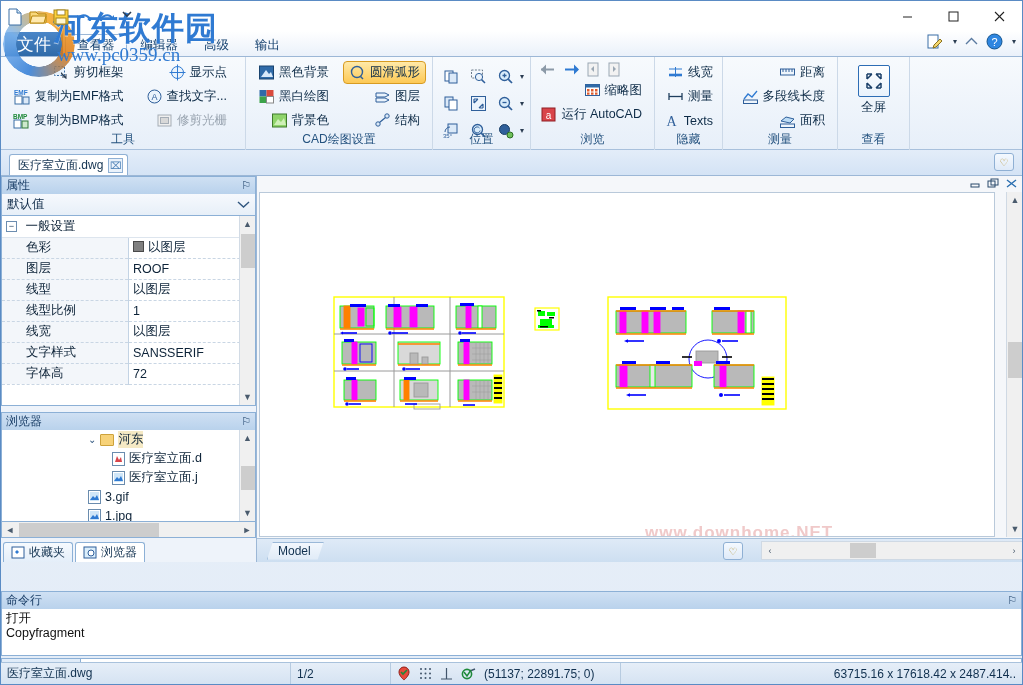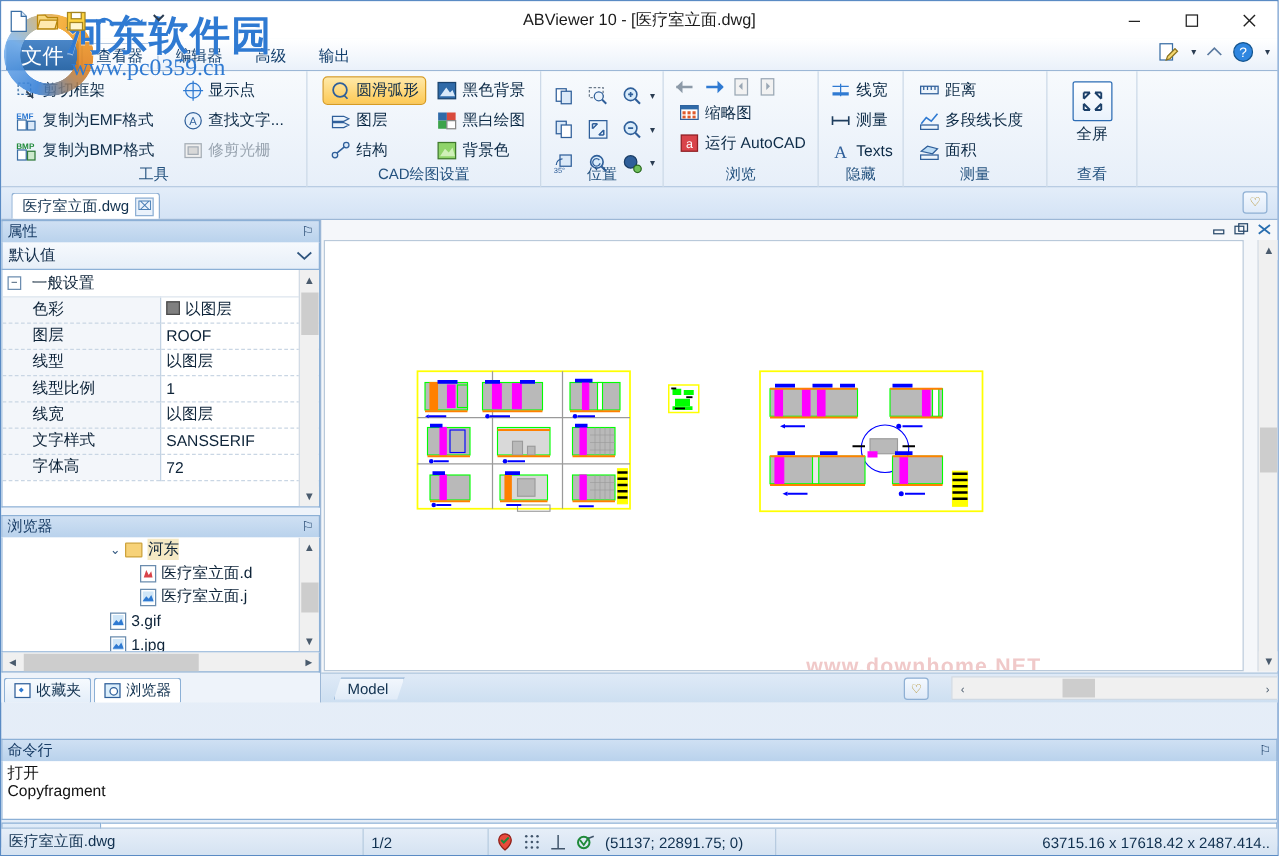--- a/index.html
+++ b/index.html
@@ -87,21 +87,21 @@
   }
   .rgroup-title {
     position: absolute; bottom: 2px; left: 0; width: 100%;
     text-align: center; font-size: 12px; color: #24527f;
   }
   .rg-body { display: flex; gap: 2px; }
   .rg-col { display: flex; flex-direction: column; gap: 1px; }
   .rbtn {
     display: flex; align-items: center; gap: 4px;
     height: 23px; padding: 0 5px; white-space: nowrap;
-    font-size: 12.5px; color: #0d2b47; border: 1px solid transparent; border-radius: 3px;
+    font-size: 12.5px; color: #0d2b47; border: 1px solid transparent; border-radius: 3px; justify-content: flex-end;
   }
   .rbtn.disabled { color: #9aa5b1; }
   .rbtn.on {
     background: linear-gradient(180deg,#ffe9a8 0%, #fdc955 100%);
     border: 1px solid #d79b22; border-radius: 4px;
   }
   .ico { width: 17px; height: 17px; flex: 0 0 17px; position: relative; display:inline-block;}
   .iconly {
     width: 26px; height: 26px; display: flex; align-items: center; justify-content: center;
     border: 1px solid transparent; border-radius: 3px;
@@ -322,21 +322,20 @@
 
   
   svg { display: block; }
 </style>
 </head>
 <body>
 
 <div id="app">
 
   <div class="titlebar">
-    <div class="title-text">ABViewer 10 - [医疗室立面.dwg]</div>
     <div class="win-btns">
       <div class="win-btn">
         <svg width="11" height="11" viewBox="0 0 11 11">
             <line x1="1" y1="6" x2="10" y2="6" stroke="#222" stroke-width="1"></line>
           </svg>
       </div>
       <div class="win-btn">
         <svg width="11" height="11" viewBox="0 0 11 11">
             <rect x="1" y="1" width="9" height="9" fill="none" stroke="#222" stroke-width="1"></rect>
           </svg>
@@ -484,50 +483,20 @@
             </span>
             <span>修剪光栅</span>
           </div>
         </div>
       </div>
       <div class="rgroup-title">工具</div>
     </div>
 
     <div class="rgroup" style="width:187px">
       <div class="rg-body">
-        <div class="rg-col" style="margin-left:6px">
-          <div class="rbtn on">
-            <span class="ico">
-              <svg width="17" height="17" viewBox="0 0 17 17">
-                  <circle cx="8" cy="8" r="5.5" fill="none" stroke="#2f5f9a" stroke-width="1.4"></circle>
-                  <path d="M11 12l3 3" stroke="#2f5f9a" stroke-width="1.4"></path>
-                </svg>
-            </span>
-            <span>圆滑弧形</span>
-          </div>
-          <div class="rbtn">
-            <span class="ico">
-              <svg width="17" height="17" viewBox="0 0 17 17">
-                  <path d="M2 5h9l4 2-4 2H2z" fill="#eaf3fc" stroke="#2f5f9a"></path>
-                  <path d="M2 10h9l4 2-4 2H2z" fill="#eaf3fc" stroke="#2f5f9a"></path>
-                </svg>
-            </span>
-            <span>图层</span>
-          </div>
-          <div class="rbtn">
-            <span class="ico">
-              <svg width="17" height="17" viewBox="0 0 17 17">
-                  <circle cx="4" cy="12" r="2.2" fill="#dbe9f8" stroke="#2f5f9a"></circle>
-                  <circle cx="13" cy="4" r="2.2" fill="#dbe9f8" stroke="#2f5f9a"></circle>
-                  <line x1="5.5" y1="10.5" x2="11.5" y2="5.5" stroke="#2f5f9a" stroke-width="1.2"></line>
-                </svg>
-            </span>
-            <span>结构</span>
-          </div>
-        </div>
         <div class="rg-col">
           <div class="rbtn">
             <span class="ico">
               <svg width="17" height="17" viewBox="0 0 17 17">
                   <rect x="1.5" y="2" width="14" height="13" fill="#2f6aa8" stroke="#19436e"></rect>
                   <path d="M3 13l5-7 3 4 2-2 2 5z" fill="#d8e9fa"></path>
                 </svg>
             </span>
             <span>黑色背景</span>
           </div>
@@ -543,20 +512,50 @@
             <span>黑白绘图</span>
           </div>
           <div class="rbtn">
             <span class="ico">
               <svg width="17" height="17" viewBox="0 0 17 17">
                   <rect x="1.5" y="2" width="14" height="13" fill="#8fd46a" stroke="#3f7a2c"></rect>
                   <path d="M3 13l4-6 3 3 3-4 2 7z" fill="#cff0b8"></path>
                 </svg>
             </span>
             <span>背景色</span>
+          </div>
+        </div>
+        <div class="rg-col" style="margin-left:6px">
+          <div class="rbtn on">
+            <span class="ico">
+              <svg width="17" height="17" viewBox="0 0 17 17">
+                  <circle cx="8" cy="8" r="5.5" fill="none" stroke="#2f5f9a" stroke-width="1.4"></circle>
+                  <path d="M11 12l3 3" stroke="#2f5f9a" stroke-width="1.4"></path>
+                </svg>
+            </span>
+            <span>圆滑弧形</span>
+          </div>
+          <div class="rbtn">
+            <span class="ico">
+              <svg width="17" height="17" viewBox="0 0 17 17">
+                  <path d="M2 5h9l4 2-4 2H2z" fill="#eaf3fc" stroke="#2f5f9a"></path>
+                  <path d="M2 10h9l4 2-4 2H2z" fill="#eaf3fc" stroke="#2f5f9a"></path>
+                </svg>
+            </span>
+            <span>图层</span>
+          </div>
+          <div class="rbtn">
+            <span class="ico">
+              <svg width="17" height="17" viewBox="0 0 17 17">
+                  <circle cx="4" cy="12" r="2.2" fill="#dbe9f8" stroke="#2f5f9a"></circle>
+                  <circle cx="13" cy="4" r="2.2" fill="#dbe9f8" stroke="#2f5f9a"></circle>
+                  <line x1="5.5" y1="10.5" x2="11.5" y2="5.5" stroke="#2f5f9a" stroke-width="1.2"></line>
+                </svg>
+            </span>
+            <span>结构</span>
           </div>
         </div>
       </div>
       <div class="rgroup-title">CAD绘图设置</div>
     </div>
 
     <div class="rgroup" style="width:98px">
       <div class="rg-body" style="flex-direction:column;gap:1px;padding-top:2px">
         <div style="display:flex;gap:1px">
           <span class="iconly">

